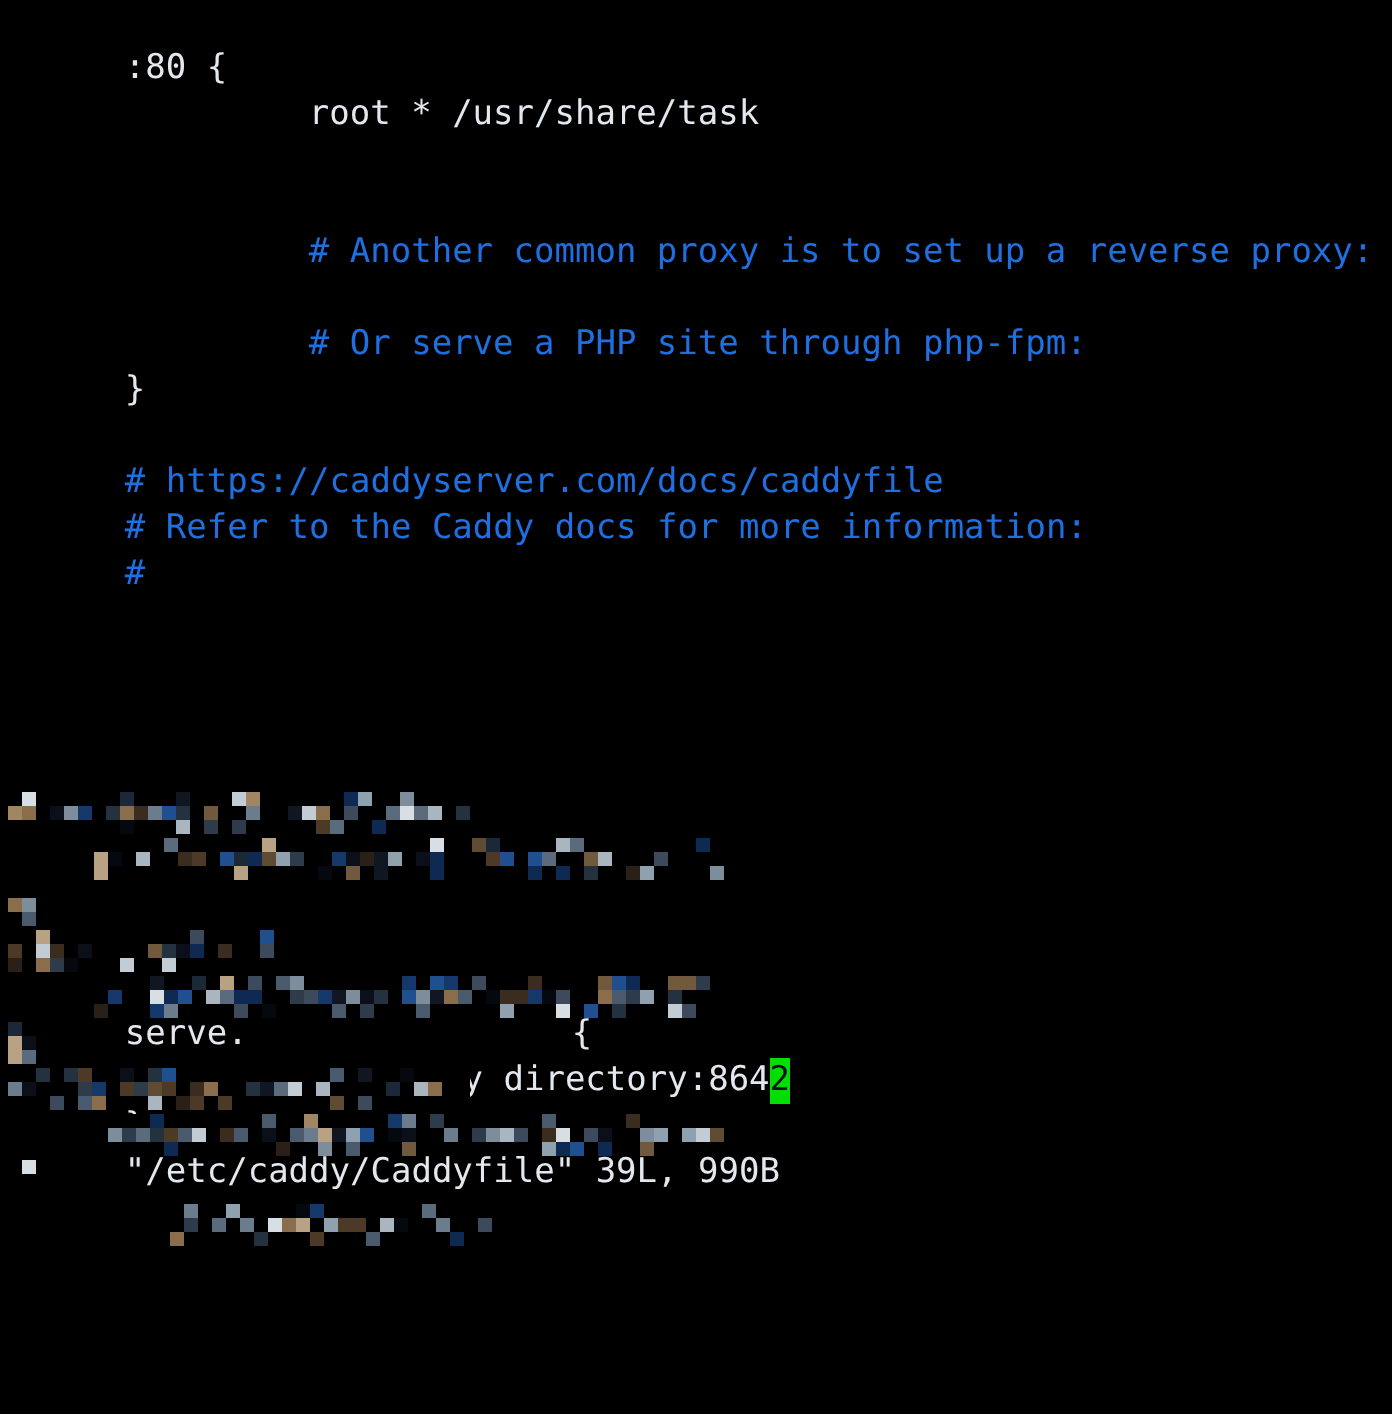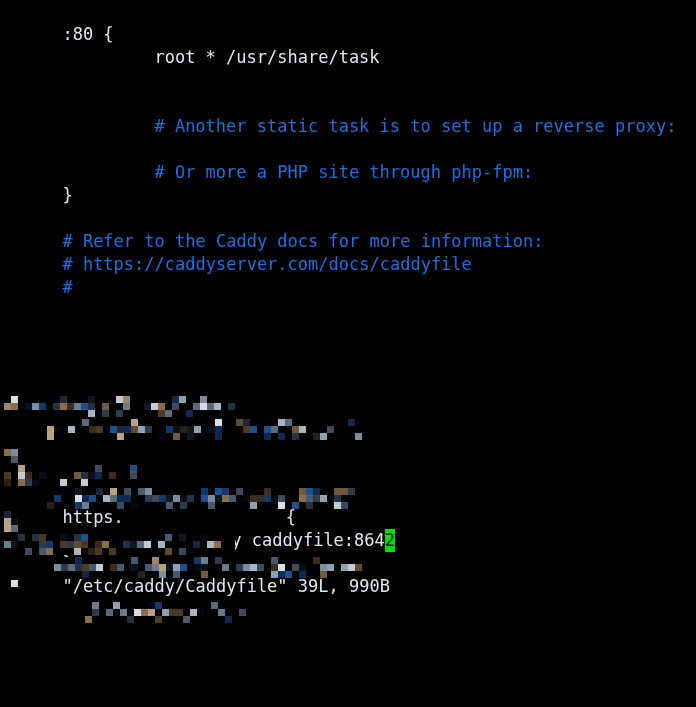--- a/index.html
+++ b/index.html
@@ -97,69 +97,69 @@
       <span class="tok-plain"></span>
     </div>
 
 
 
     <div class="line">
       <span class="tok-plain"></span>
     </div>
 
     <div class="line">
-      <span class="tok-comment" style="padding-left:92px;"># Another static task is to set up a reverse proxy:</span>
+      <span class="tok-comment" style="padding-left:92px;"># Another common proxy is to set up a reverse proxy:</span>
     </div>
 
 
     <div class="line">
       <span class="tok-plain"></span>
     </div>
 
     <div class="line">
-      <span class="tok-comment" style="padding-left:92px;"># Or more a PHP site through php-fpm:</span>
+      <span class="tok-comment" style="padding-left:92px;"># Or serve a PHP site through php-fpm:</span>
     </div>
 
 
     <div class="line">
       <span class="tok-brace">}</span>
     </div>
 
     <div class="line">
       <span class="tok-plain"></span>
     </div>
 
     <div class="line">
+      <span class="tok-comment"># https://caddyserver.com/docs/caddyfile</span>
+    </div>
+
+    <div class="line">
       <span class="tok-comment"># Refer to the Caddy docs for more information:</span>
-    </div>
-
-    <div class="line">
-      <span class="tok-comment"># https://caddyserver.com/docs/caddyfile</span>
     </div>
 
     <div class="line">
       <span class="tok-comment">#</span>
     </div>
 
     <div class="line redline"></div>
     <div class="line redline"></div>
     <div class="line redline"></div>
     <div class="line redline"></div>
     <div class="line redline"></div>
     <div class="line redline"></div>
     <div class="line redline"></div>
     <div class="line redline"></div>
     <div class="line redline"></div>
 
     <div class="line" style="position:relative;">
-      <span class="tok-plain">https.</span><span class="tok-plain" style="display:inline-block;width:162px;">&nbsp;</span><span class="tok-plain">{</span>
-    </div>
-
-    <div class="line">
-      <span class="tok-plain" style="padding-left:46px;">reverse_proxy</span><span class="tok-plain"> </span><span class="tok-plain">caddyfile:864</span><span class="cursor">2</span>
+      <span class="tok-plain">serve.</span><span class="tok-plain" style="display:inline-block;width:162px;">&nbsp;</span><span class="tok-plain">{</span>
+    </div>
+
+    <div class="line">
+      <span class="tok-plain" style="padding-left:46px;">reverse_proxy</span><span class="tok-plain"> </span><span class="tok-plain">directory:864</span><span class="cursor">2</span>
     </div>
 
     <div class="line">
       <span class="tok-brace">}</span>
     </div>
 
     <div class="statusline">
       <span>"/etc/caddy/Caddyfile" 39L, 990B</span>
     </div>
 

